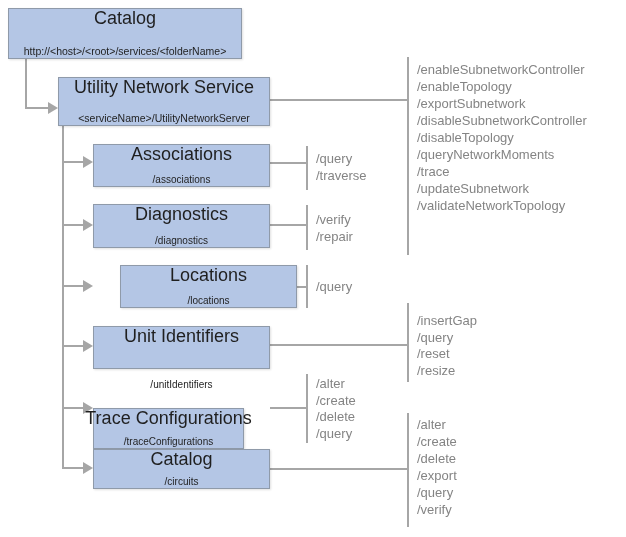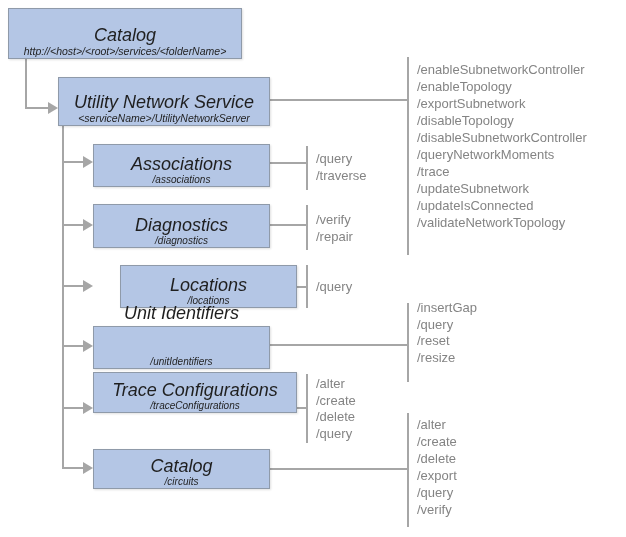--- a/index.html
+++ b/index.html
@@ -23,24 +23,23 @@
     overflow:hidden;
   }
   .node{
     position:absolute;
     background:var(--box-fill);
     border:1.5px solid var(--box-border);
     box-sizing:border-box;
     display:flex;
     flex-direction:column;
     align-items:center;
-    justify-content:flex-end;
+    justify-content:space-between;
     text-align:center;
     box-shadow:1px 1px 2px rgba(0,0,0,0.12);
-    font-style:italic;
   }
   .node-title{
     font-size:18px;
     line-height:1.05;
     color:var(--box-text);
     white-space:nowrap;
   }
   .node-subtitle{
     font-size:10.5px;
     line-height:1.25;
@@ -65,21 +64,21 @@
   .ops .op{line-height:17px;}
   .ops.tight .op{line-height:16.6px;}
 
   
   #box-catalog{left:8px;top:8px;width:234px;height:51px;}
   #box-service{left:58px;top:77px;width:212px;height:49px;}
   #box-associations{left:93px;top:144px;width:177px;height:43px;}
   #box-diagnostics{left:93px;top:204px;width:177px;height:44px;}
   #box-locations{left:93px;top:265px;width:177px;height:43px;margin-left:27px;}
   #box-unit-identifiers{left:93px;top:326px;width:177px;height:43px;gap:33px;}
-  #box-trace-configurations{left:93px;top:372px;width:204px;height:41px;}
+  #box-trace-configurations{left:93px;top:408px;width:151px;height:41px;}
   #box-circuits{left:93px;top:449px;width:177px;height:40px;}
 
   
   #ln-catalog-v{left:25px;top:59px;width:2px;height:49px;}
   #ln-catalog-h{left:25px;top:107px;width:24px;height:2px;}
   #ar-service{left:48px;top:102px;}
   #ln-service-ops{left:270px;top:99px;width:138px;height:2px;}
   #ln-trunk{left:62px;top:126px;width:2px;height:343px;}
 
   #ln-stub-associations{left:62px;top:161px;width:21px;height:2px;}
@@ -109,21 +108,21 @@
   #bar-locations{left:306px;top:265px;width:2px;height:43px;}
   #bar-unit-identifiers{left:407px;top:303px;width:2px;height:79px;}
   #bar-trace-configurations{left:306px;top:374px;width:2px;height:69px;}
   #bar-circuits{left:407px;top:413px;width:2px;height:114px;}
 
   
   #ops-service{left:417px;top:61px;}
   #ops-associations{left:316px;top:151px;}
   #ops-diagnostics{left:316px;top:212px;}
   #ops-locations{left:316px;top:278px;}
-  #ops-unit-identifiers{left:417px;top:300px;}
+  #ops-unit-identifiers{left:417px;top:313px;}
   #ops-trace-configurations{left:316px;top:376px;}
   #ops-circuits{left:417px;top:416px;}
 </style>
 </head>
 <body>
 
 <div id="diagram">
 
   <div class="line" id="ln-catalog-v"></div>
   <div class="line" id="ln-catalog-h"></div>
@@ -196,26 +195,25 @@
 
   <div class="node" id="box-circuits">
     <div class="node-title">Catalog</div>
     <div class="node-subtitle small">/circuits</div>
   </div>
 
   <div class="ops" id="ops-service">
     <div class="op">/enableSubnetworkController</div>
     <div class="op">/enableTopology</div>
     <div class="op">/exportSubnetwork</div>
+    <div class="op">/disableSubnetworkController</div>
     <div class="op">/disableTopology</div>
-    <div class="op">/disableSubnetworkController</div>
     <div class="op">/queryNetworkMoments</div>
     <div class="op">/trace</div>
     <div class="op">/updateSubnetwork</div>
-    <div class="op">/updateIsConnected</div>
     <div class="op">/validateNetworkTopology</div>
   </div>
 
   <div class="ops tight" id="ops-associations">
     <div class="op">/query</div>
     <div class="op">/traverse</div>
   </div>
 
   <div class="ops tight" id="ops-diagnostics">
     <div class="op">/verify</div>

